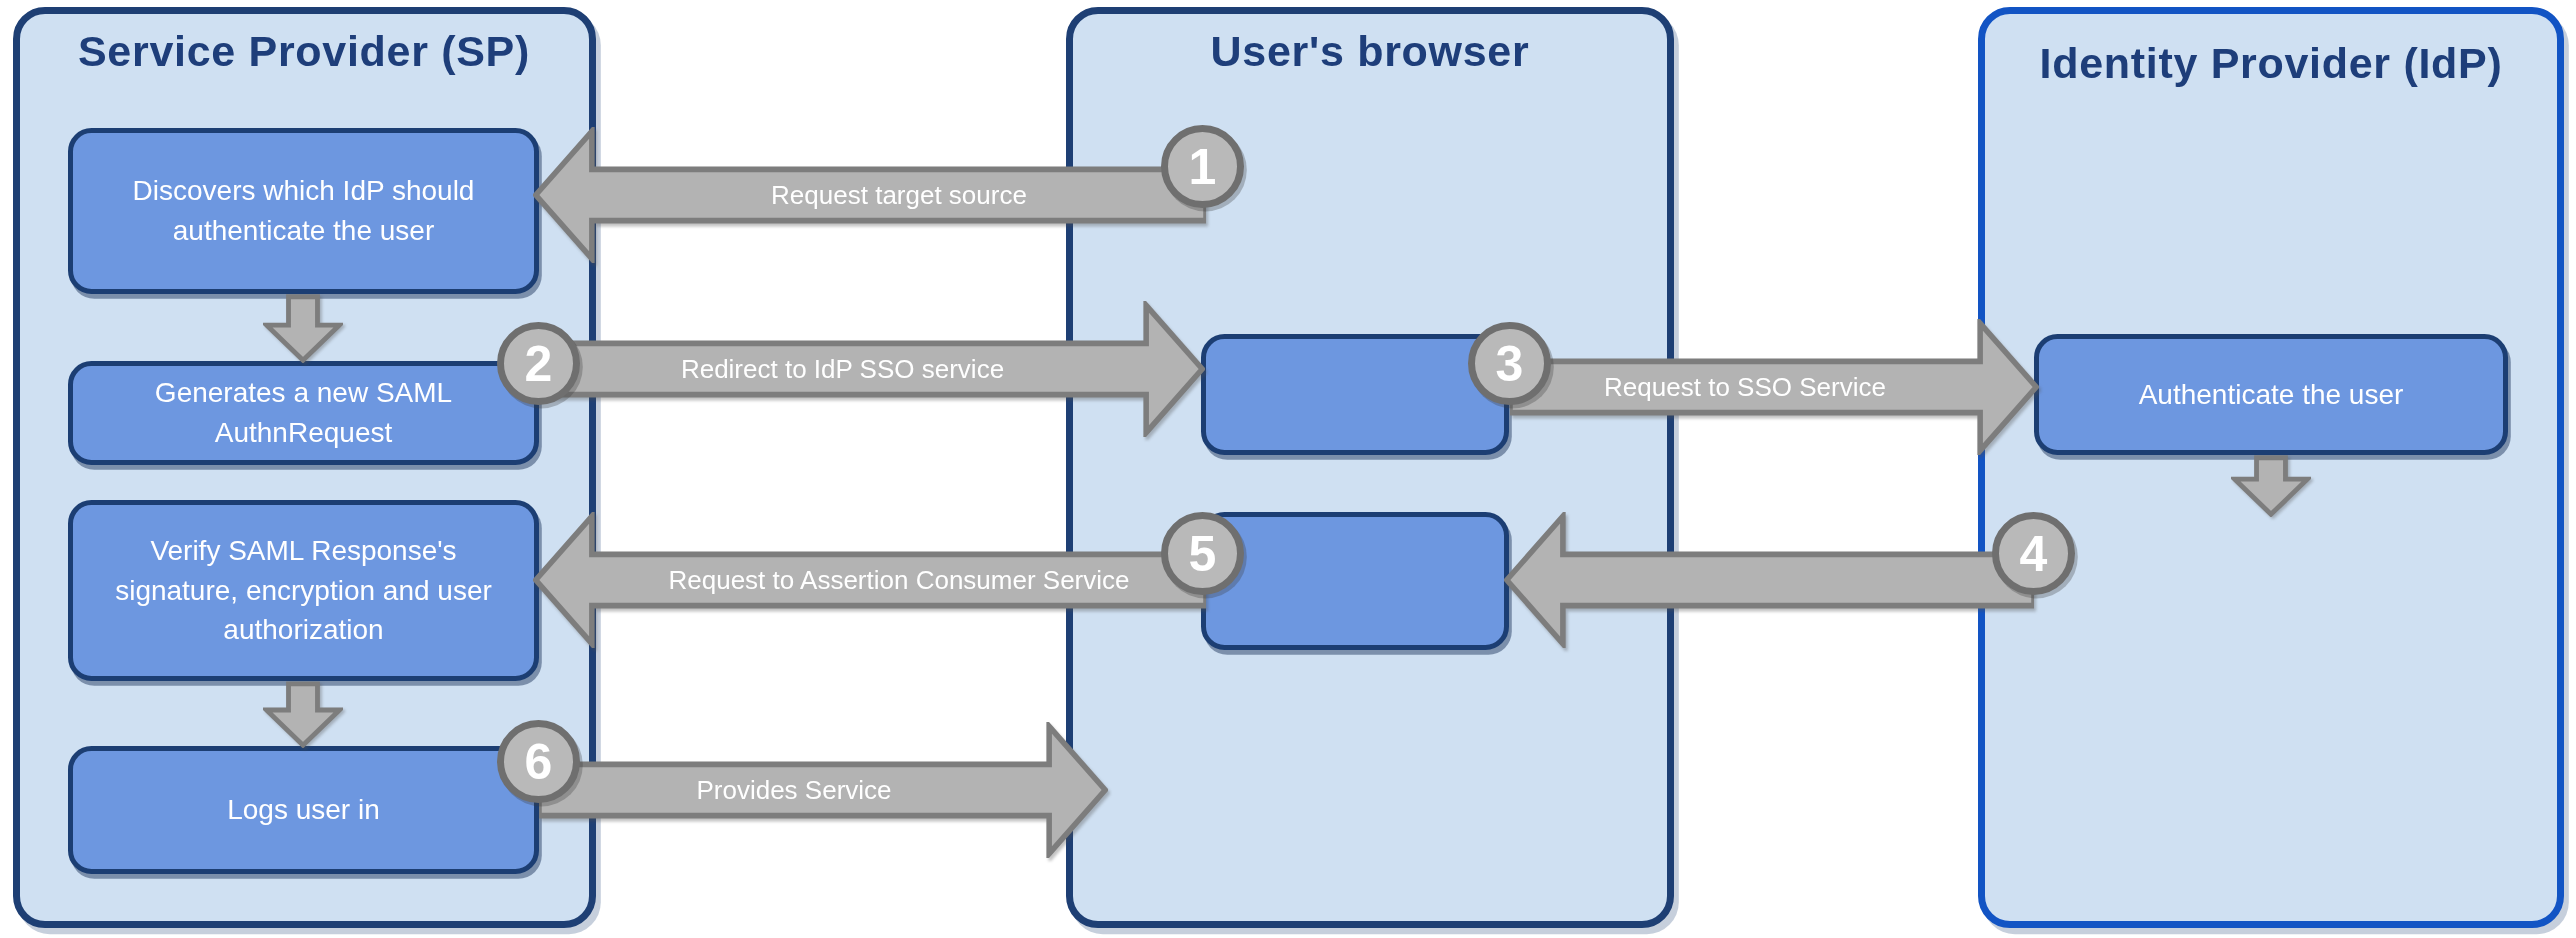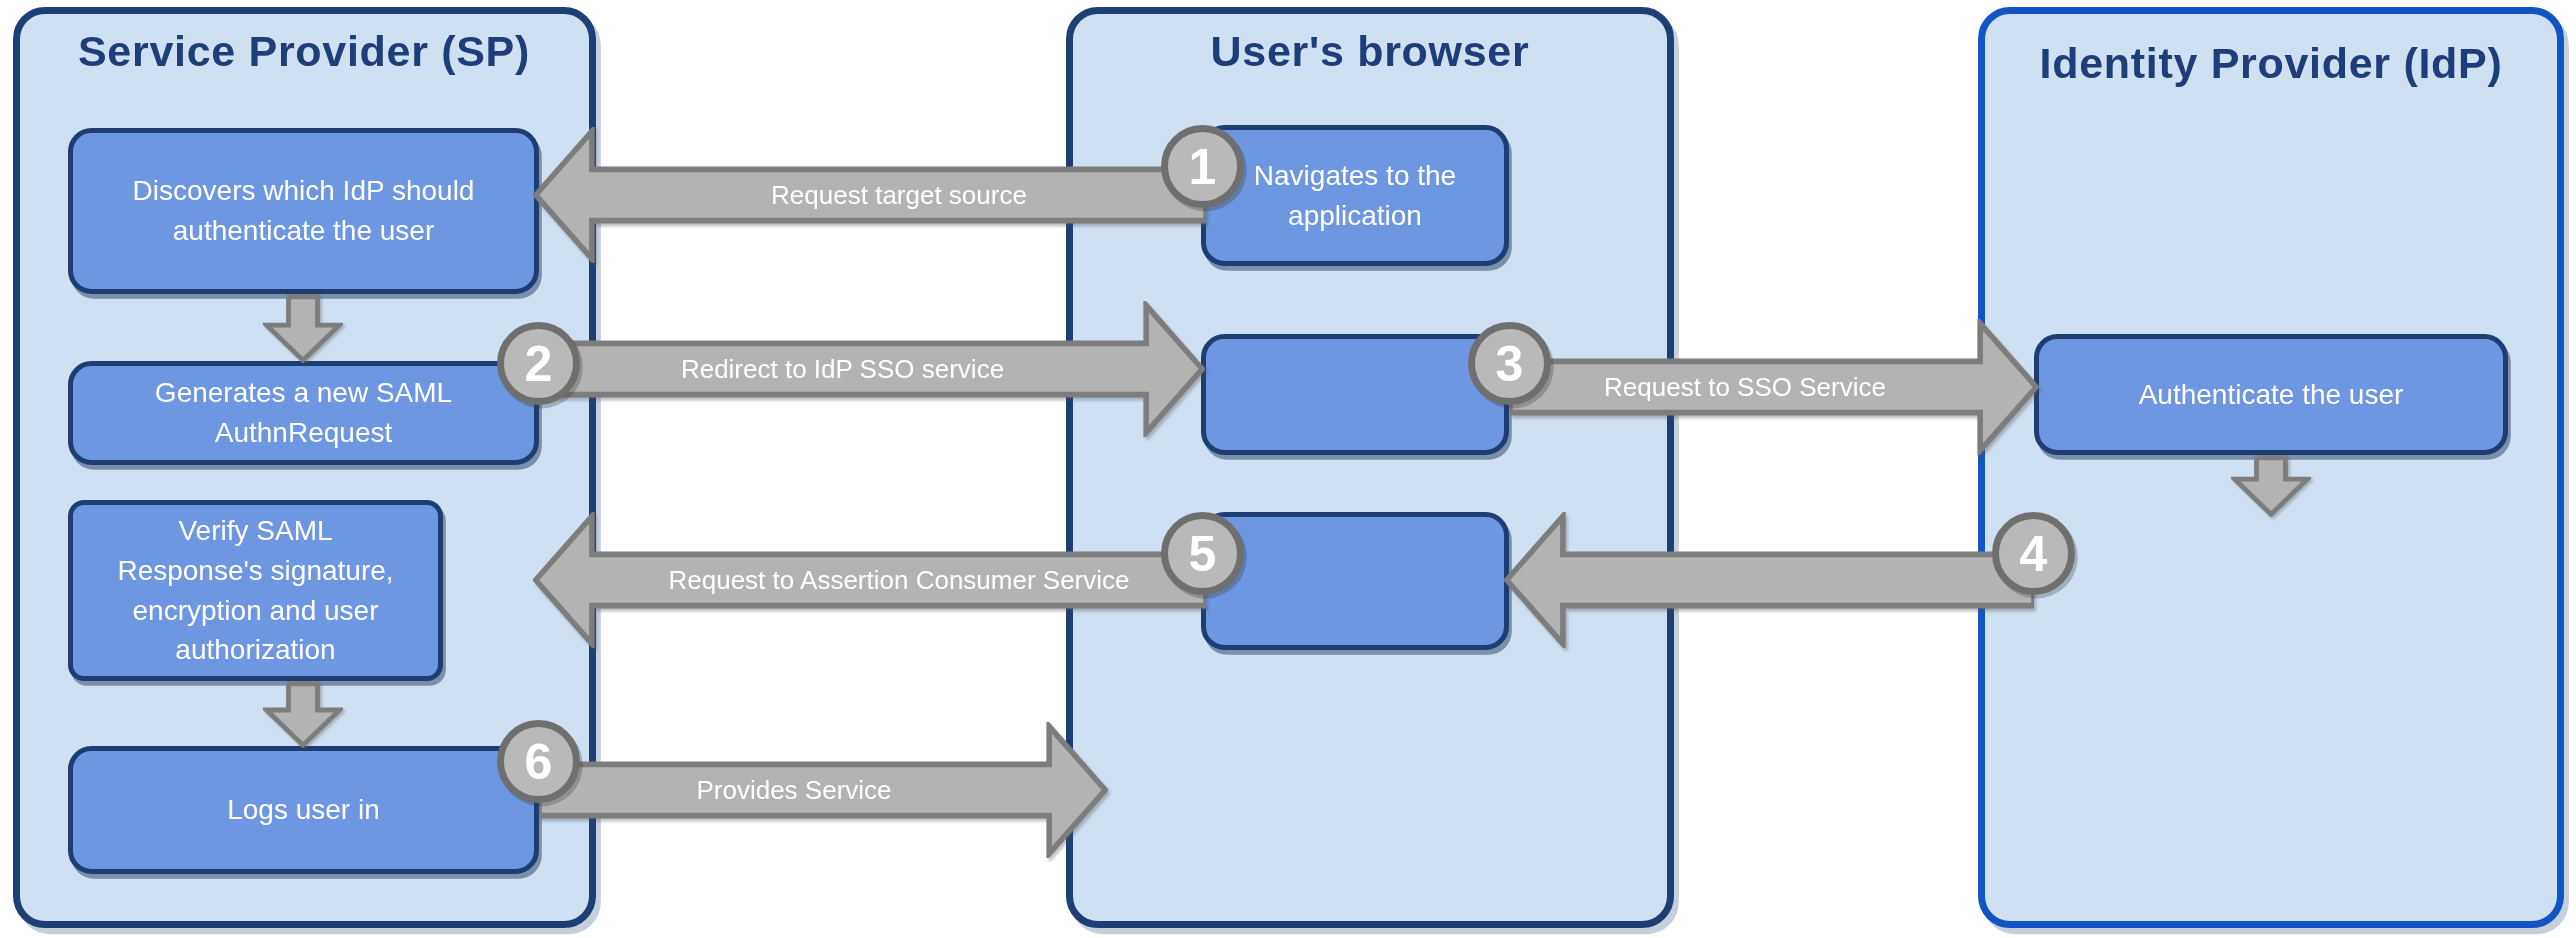--- a/index.html
+++ b/index.html
@@ -65,24 +65,23 @@
   <div class="lane sp"></div>
   <div class="lane browser"></div>
   <div class="lane idp"></div>
 
   <div class="col-title sp">Service Provider (SP)</div>
   <div class="col-title browser">User's browser</div>
   <div class="col-title idp">Identity Provider (IdP)</div>
 
   <div class="stepbox" style="left:68px;top:128px;width:471px;height:166px;padding:0 30px;">Discovers which IdP should authenticate the user</div>
   <div class="stepbox" style="left:68px;top:361px;width:471px;height:104px;">Generates a new SAML AuthnRequest</div>
-  <div class="stepbox" style="left:68px;top:500px;width:375px;height:181px;padding:0 35px;border-radius:16px;">Verify SAML Response's signature, encryption and user authorization</div>
+  <div class="stepbox" style="left:68px;top:500px;width:471px;height:181px;padding:0 35px;">Verify SAML Response's signature, encryption and user authorization</div>
   <div class="stepbox" style="left:68px;top:746px;width:471px;height:128px;">Logs user in</div>
 
-  <div class="stepbox" style="left:1201px;top:125px;width:308px;height:141px;padding:0 21px;">Navigates to the application</div>
   <div class="stepbox" style="left:1201px;top:334px;width:308px;height:121px;"></div>
   <div class="stepbox" style="left:1201px;top:512px;width:308px;height:138px;"></div>
 
   <div class="stepbox" style="left:2034px;top:334px;width:474px;height:121px;">Authenticate the user</div>
 
   <div class="harrow" style="left:533px;top:127px;width:673px;height:136px;">
     <svg width="673" height="136" viewBox="0 0 972 196">
       <polygon points="972,61 85,61 85,6 4,98 85,190 85,135 972,135" fill="#b3b3b3" stroke="#7d7d7d" stroke-width="8"></polygon>
     </svg>
     <div class="arrow-label pad-l">Request target source</div>

